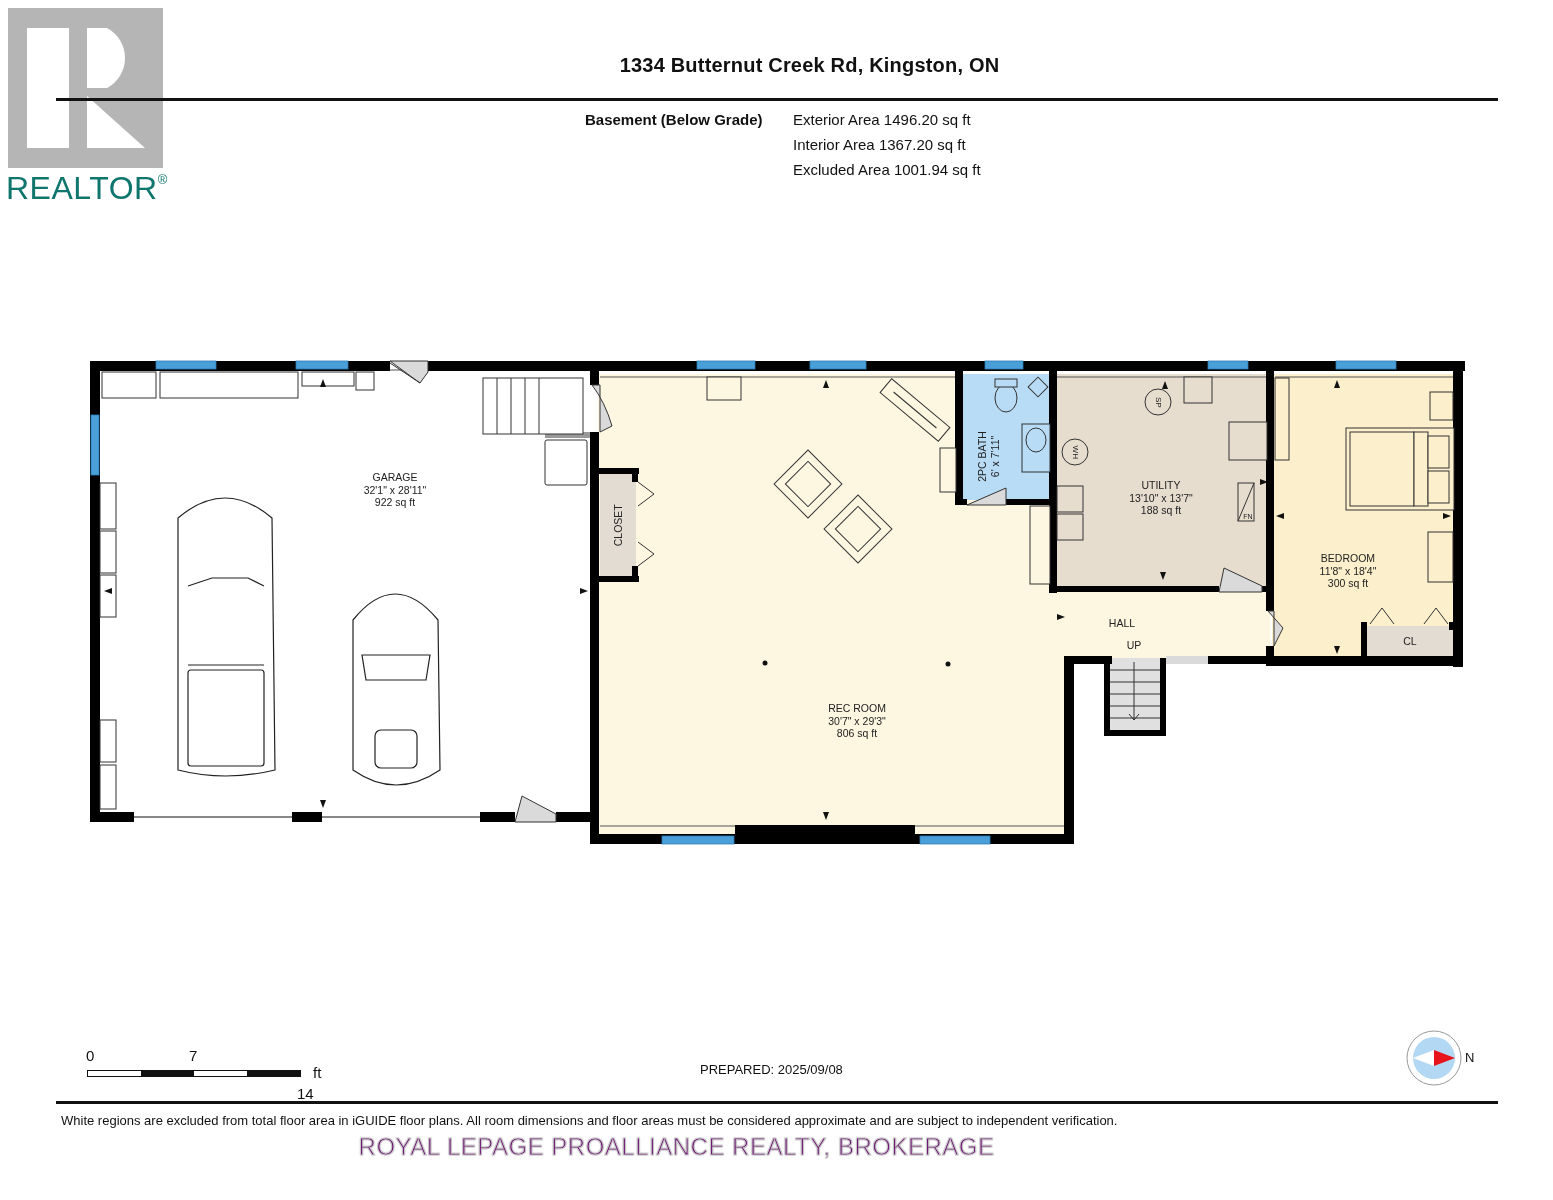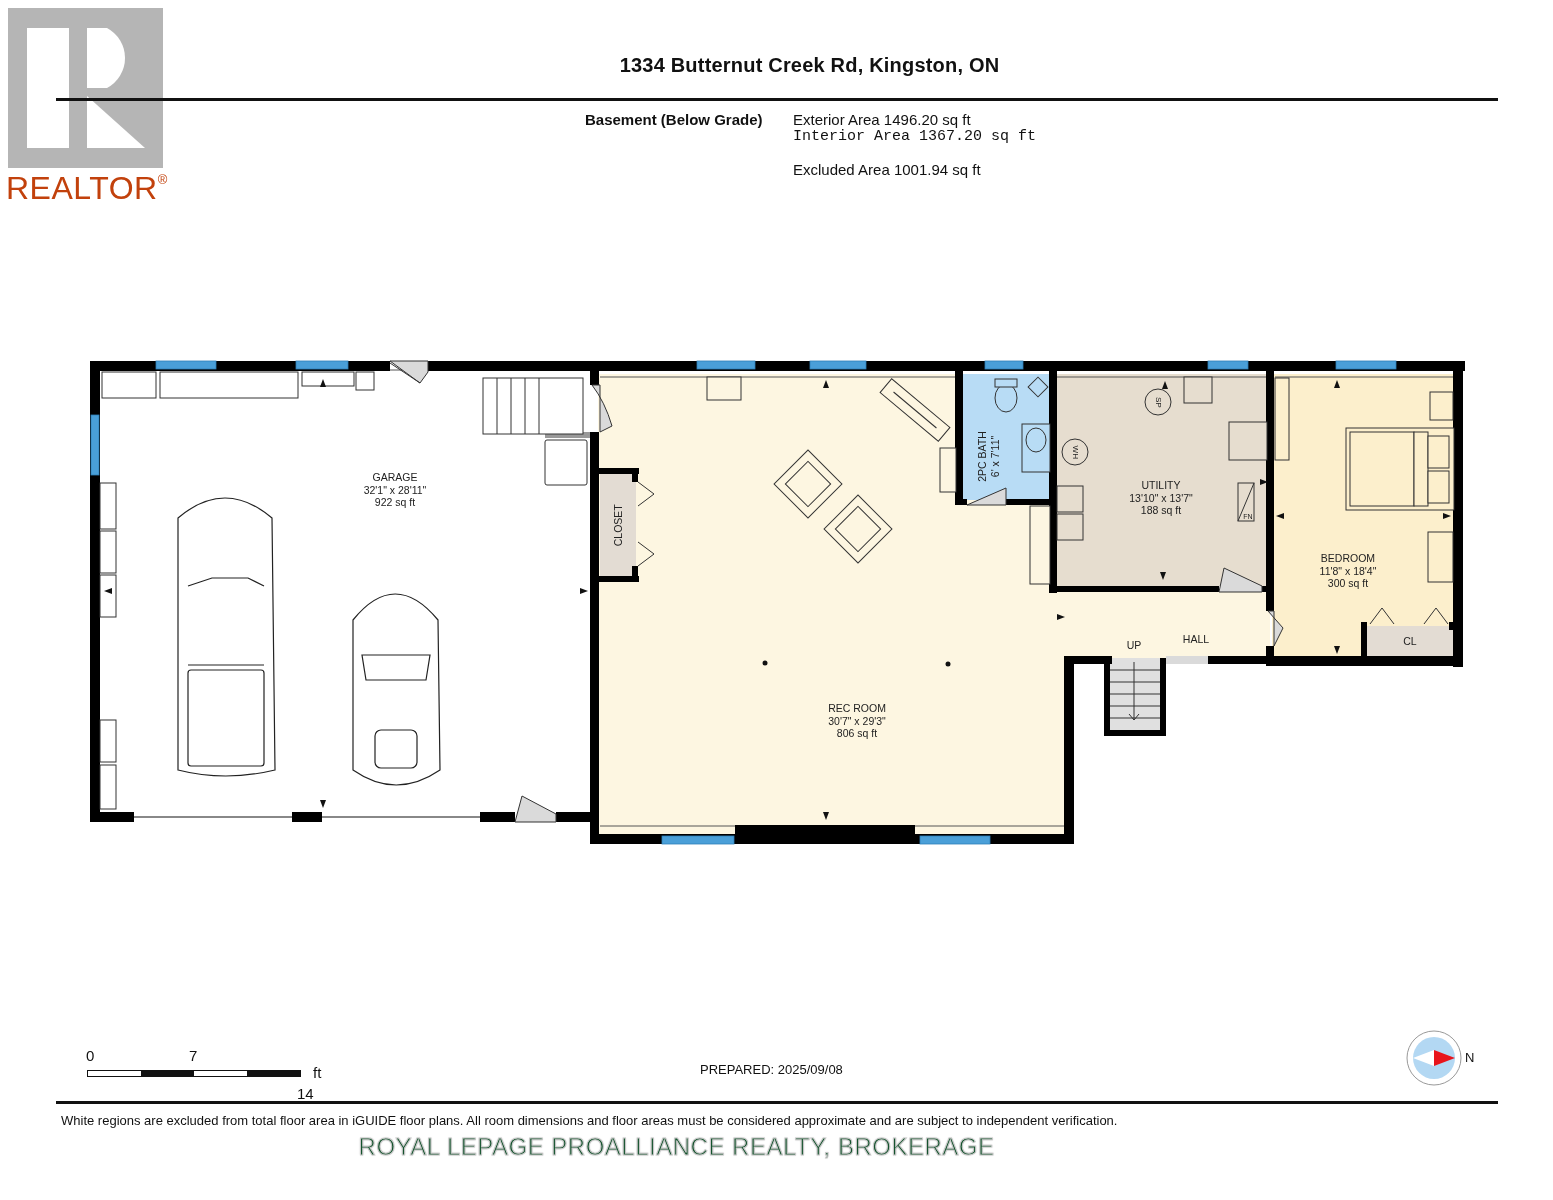--- a/index.html
+++ b/index.html
@@ -3,47 +3,47 @@
 <meta charset="utf-8">
 <style>
   html, body { margin:0; padding:0; background:#ffffff; }
   body { width:1553px; height:1200px; position:relative; overflow:hidden; font-family:"Liberation Sans", sans-serif; color:#111; }
   .abs { position:absolute; }
   .title { left:8px; width:1553px; top:54px; text-align:center; font-size:20px; font-weight:bold; letter-spacing:0.2px;padding-left:25px; }
   .rule { left:56px; width:1442px; height:3px; background:#111; }
   .sub-label { left:585px; top:111px; font-size:15px; font-weight:bold;text-align:right; }
   .area-line { left:793px; font-size:15px; }
   .logo-box { left:8px; top:8px; width:155px; height:160px; background:#b5b5b5; }
-  .logo-text { left:6px; top:170px; font-size:32px; color:#c2410c; letter-spacing:0.5px; }
+  .logo-text { left:6px; top:170px; font-size:32px; color:#0f766e; letter-spacing:0.5px; }
   .logo-text sup { font-size:13px; vertical-align:top; position:relative; top:2px; }
   .plan { left:0; top:0; width:1553px; height:1200px; }
   .room-label { font-size:10.5px; text-align:center; line-height:12.5px; color:#222; }
   .scale-num { font-size:15px; }
   .prepared { left:700px; top:1062px; font-size:13px; }
   .disclaimer { left:61px; top:1113px; font-size:13px; }
-  .brokerage { left:0; width:1353px; top:1133px; text-align:center; font-size:24px; color:#14532d; letter-spacing:0.5px;
+  .brokerage { left:0; width:1353px; top:1133px; text-align:center; font-size:24px; color:#701a75; letter-spacing:0.5px;
     -webkit-text-stroke:1px #c8c8c8; text-shadow:0 0 2px #bbb; }
 </style>
 </head>
 <body>
 
 <div class="abs logo-box">
   <div class="abs" style="left:19px;top:20px;width:42px;height:120px;background:#fff;"></div>
   <svg class="abs" style="left:79px;top:20px;" width="62" height="120" viewBox="0 0 62 120">
     <path d="M0 0 H20 A34 34 0 0 1 20 60 H0 Z" fill="#fff"></path>
     <path d="M0 68 L58 120 H0 Z" fill="#fff"></path>
   </svg>
 </div>
 <div class="abs logo-text"><span>REALTOR</span><sup>®</sup></div>
 
 <div class="abs title">1334 Butternut Creek Rd, Kingston, ON</div>
 <div class="abs rule" style="top:98px;"></div>
 <div class="abs sub-label">Basement (Below Grade)</div>
 <div class="abs area-line" style="top:111px;">Exterior Area 1496.20 sq ft</div>
-<div class="abs area-line" style="top:128px;font-family:Liberation Mono, monospace;">Interior Area 1367.20 sq ft</div>
+<div class="abs area-line" style="top:136px;">Interior Area 1367.20 sq ft</div>
 <div class="abs area-line" style="top:161px;">Excluded Area 1001.94 sq ft</div>
 
 <svg class="abs plan" width="1553" height="1200" viewBox="0 0 1553 1200">
 
   <g>
     <polygon points="598,374 958,374 958,500 1050,500 1050,590 1270,590 1270,658 1070,658 1070,836 598,836" fill="#fdf6e1"></polygon>
     <rect x="958" y="374" width="95" height="126" fill="#b8dcf5"></rect>
     <rect x="1055" y="374" width="215" height="212" fill="#e6ddcf"></rect>
     <rect x="1272" y="374" width="183" height="284" fill="#fcefcc"></rect>
     <rect x="600" y="474" width="36" height="102" fill="#e3dcd3"></rect>
@@ -259,21 +259,21 @@
   <div>BEDROOM</div>
   <div>11'8" x 18'4"</div>
   <div>300 sq ft</div>
 </div>
 <div class="abs room-label" style="left:938px;top:444px;width:100px;transform:rotate(-90deg);transform-origin:center;">
   <div>2PC BATH</div>
   <div>6' x 7'11"</div>
 </div>
 <div class="abs room-label" style="left:568px;top:519px;width:100px;transform:rotate(-90deg);transform-origin:center;">CLOSET</div>
 <div class="abs room-label" style="left:1360px;top:635px;width:100px;">CL</div>
-<div class="abs room-label" style="left:1146px;top:617px;width:100px;margin-top:16px;">HALL</div>
+<div class="abs room-label" style="left:1072px;top:617px;width:100px;">HALL</div>
 <div class="abs room-label" style="left:1084px;top:639px;width:100px;">UP</div>
 
 <div class="abs room-label" style="left:1147px;top:396px;width:22px;font-size:8px;transform:rotate(90deg);">SP</div>
 <div class="abs room-label" style="left:1064px;top:446px;width:22px;font-size:8px;transform:rotate(90deg);">WH</div>
 <div class="abs room-label" style="left:1240px;top:511px;width:16px;font-size:7px;">FN</div>
 
 <div class="abs scale-num" style="left:86px;top:1047px;">0</div>
 <div class="abs scale-num" style="left:189px;top:1047px;">7</div>
 <div class="abs scale-num" style="left:297px;top:1047px;margin-top:38px;">14</div>
 <div class="abs scale-num" style="left:313px;top:1064px;">ft</div>

